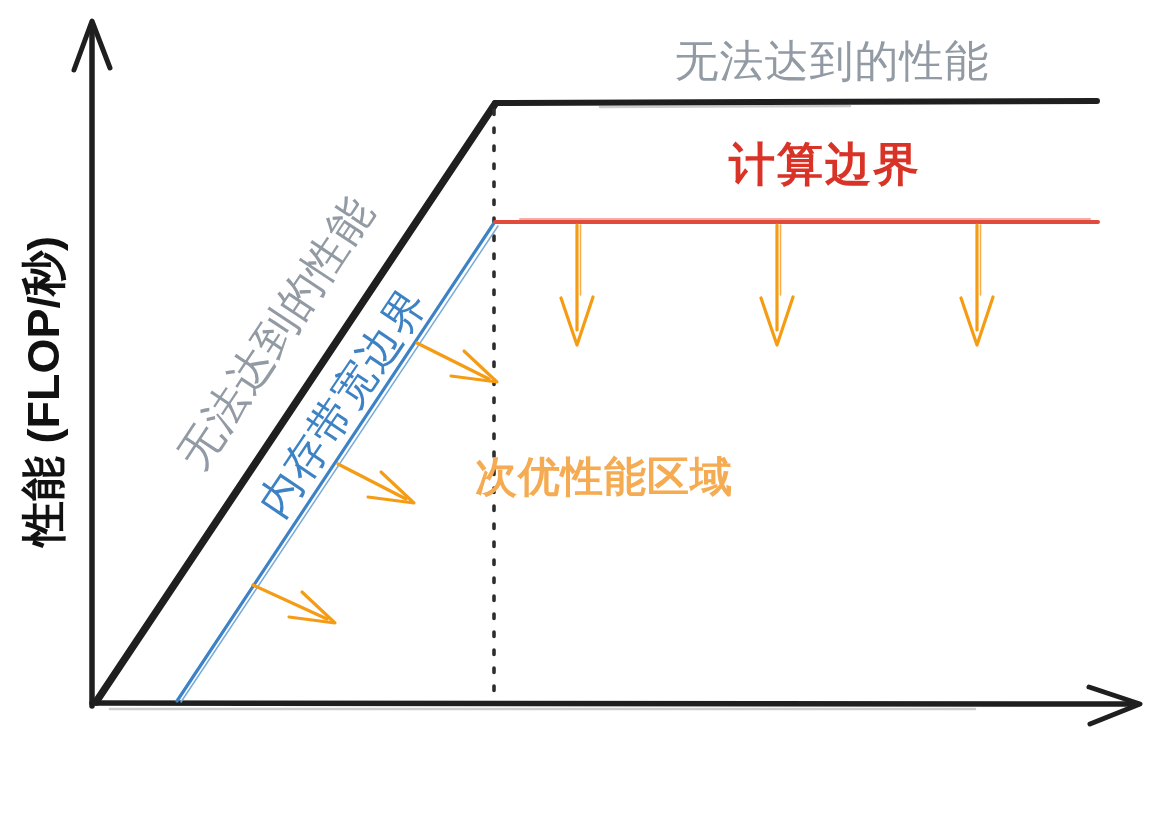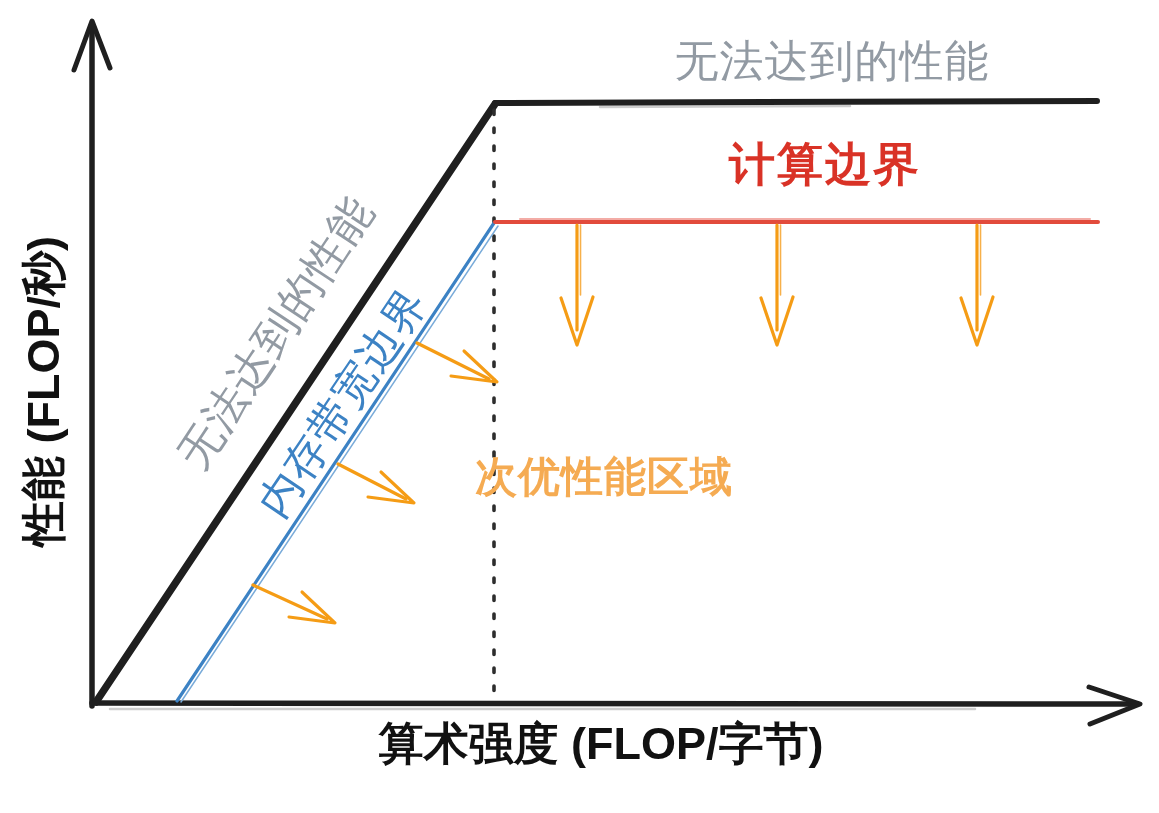--- a/index.html
+++ b/index.html
@@ -89,19 +89,18 @@
       <path class="ln ln-orange" stroke-width="3.3" d="M338 464 L406 499"></path>
       <path class="ln ln-orange" stroke-width="3.1" d="M381 472 L414 503 L368 497"></path>
     </g>
     <g>
       <path class="ln ln-orange" stroke-width="3.3" d="M253 585 L327 619"></path>
       <path class="ln ln-orange" stroke-width="3.1" d="M302 592 L335 623 L289 617"></path>
     </g>
   </svg>
 
   <div class="label lbl-y">性能 (FLOP/秒)</div>
-  <div class="label lbl-x">算术强度 (FLOP/字节)</div>
   <div class="label lbl-unattainable-top">无法达到的性能</div>
   <div class="label lbl-unattainable-diag">无法达到的性能</div>
   <div class="label lbl-memory">内存带宽边界</div>
   <div class="label lbl-compute">计算边界</div>
   <div class="label lbl-suboptimal">次优性能区域</div>
 </div>
 
 </body></html>

